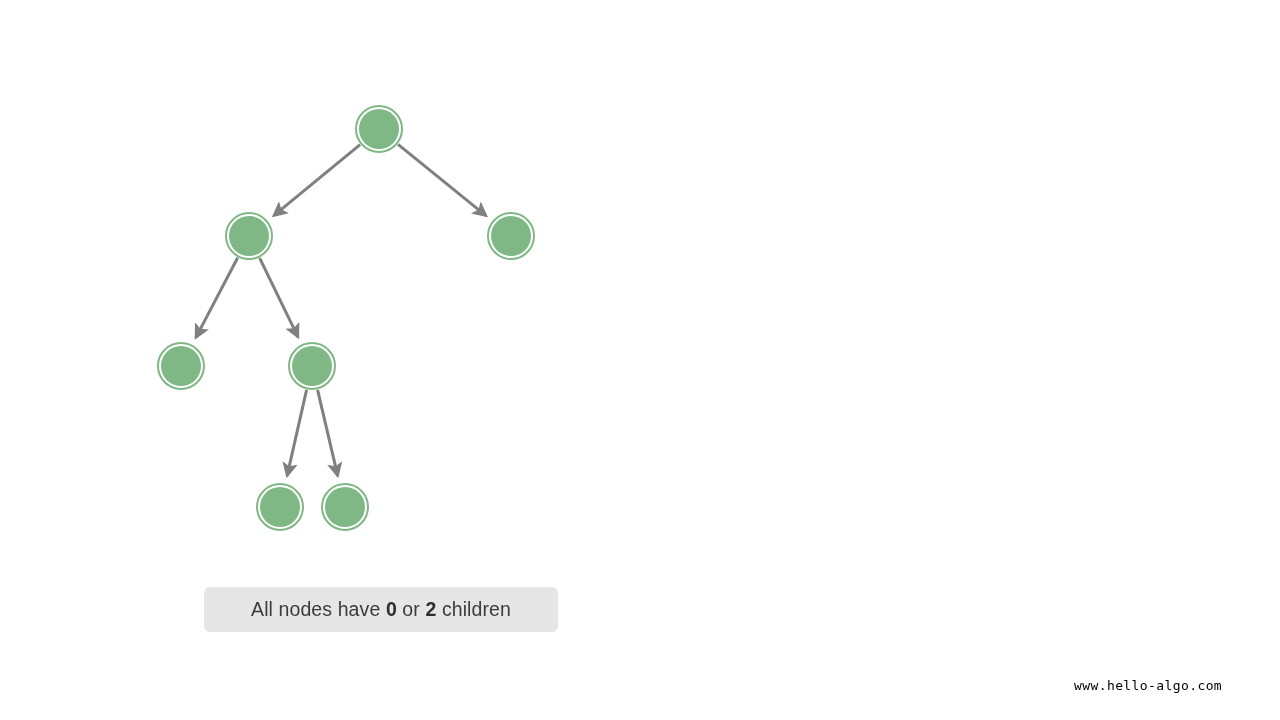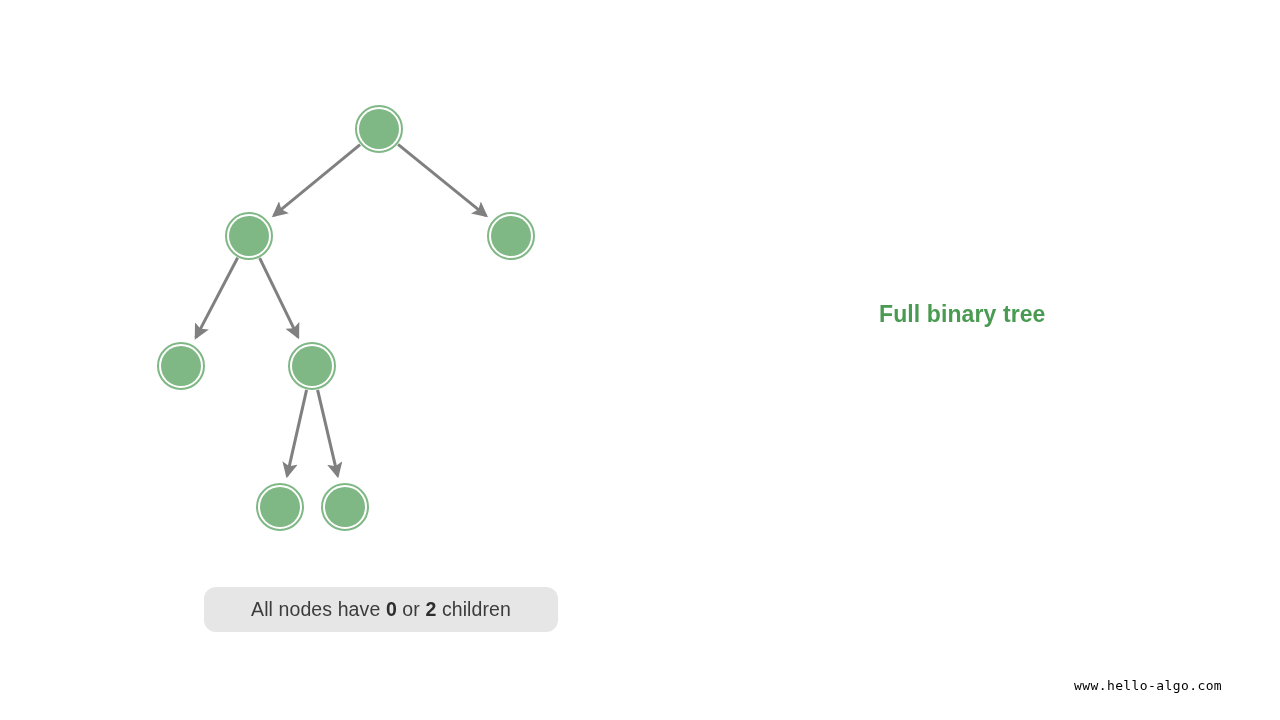--- a/index.html
+++ b/index.html
@@ -46,21 +46,21 @@
   }
 
   
   #caption-box {
     position: absolute;
     left: 204px;
     top: 587px;
     width: 354px;
     height: 45px;
     background: #e6e6e6;
-    border-radius: 12px;
+    border-radius: 6px;
     display: flex;
     align-items: center;
     justify-content: center;
   }
   #caption-text {
     font-size: 19.5px;
     color: #3c3c3c;
     white-space: nowrap;
     letter-spacing: 0.1px;
   }
@@ -125,21 +125,20 @@
           <circle cx="280" cy="507" r="23" fill="none" stroke="#7fb785" stroke-width="2"></circle>
           <circle cx="280" cy="507" r="20" fill="#7fb785"></circle>
         </g>
         <g>
           <circle cx="345" cy="507" r="23" fill="none" stroke="#7fb785" stroke-width="2"></circle>
           <circle cx="345" cy="507" r="20" fill="#7fb785"></circle>
         </g>
       </g>
   </svg>
 
-  <div id="diagram-title">Full binary tree</div>
 
   <div id="caption-box">
     <span id="caption-text"><span>All nodes have </span><b>0</b><span> or </span><b>2</b><span> children</span></span>
   </div>
 
   <div id="watermark">www.hello-algo.com</div>
 
 </div>
 
 </body></html>

